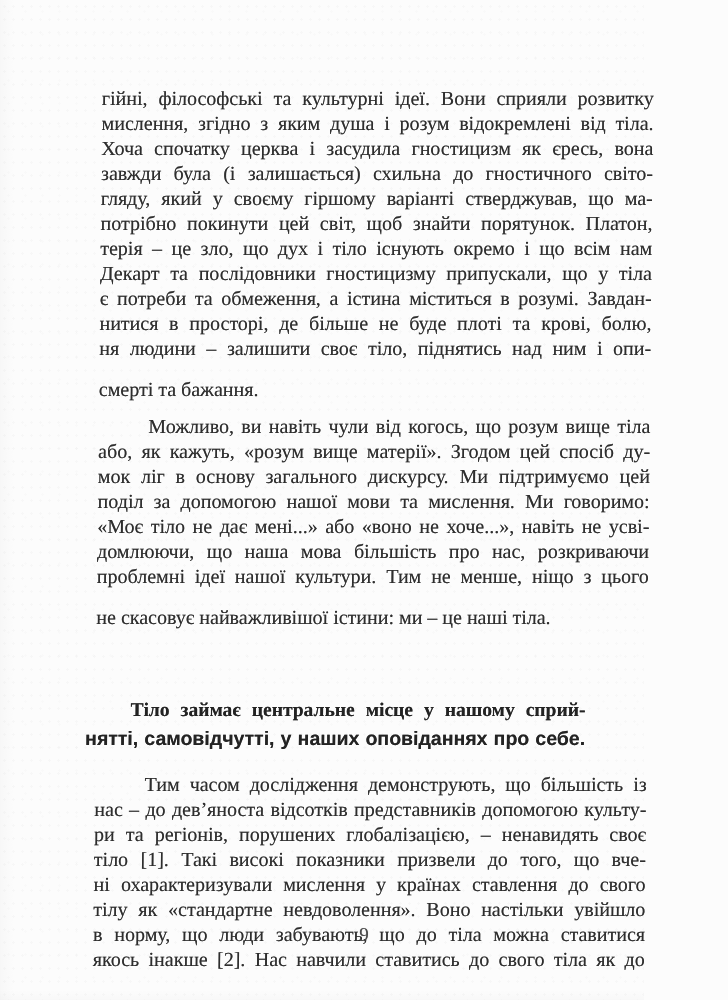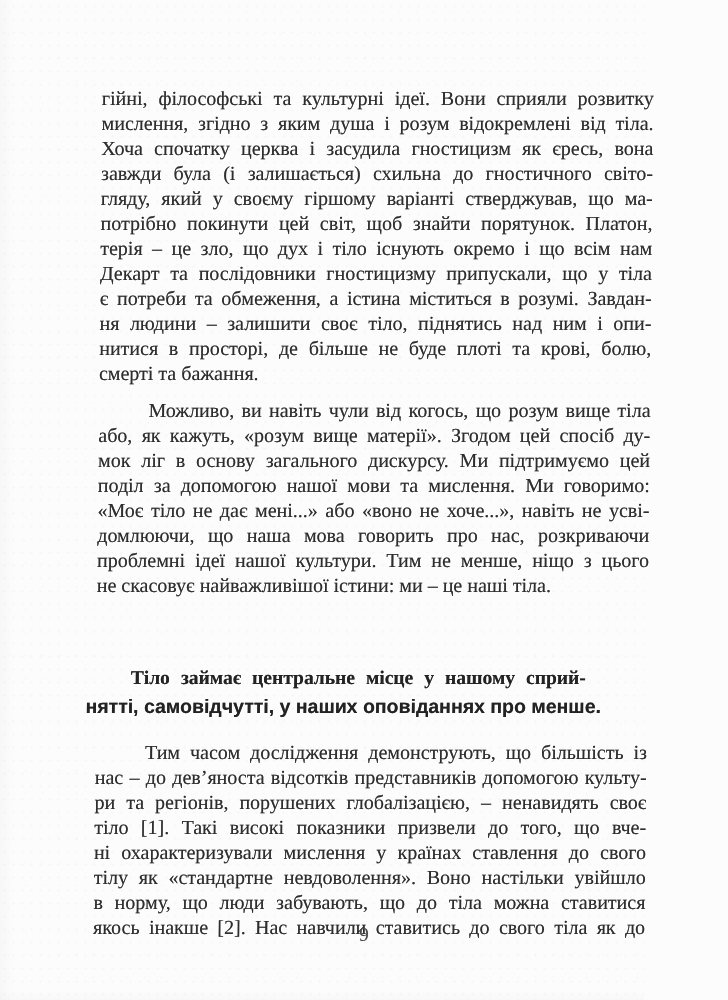--- a/index.html
+++ b/index.html
@@ -39,20 +39,21 @@
   .para { margin: 0; padding: 0; }
   .para .line {
     line-height: 25px;
     height: 25px;
     white-space: nowrap;
     text-align: justify;
     text-align-last: justify;
   }
   .para .line.no-j {
     text-align-last: left;
+    margin-top: 16px;
   }
   .para .line.first-indent {
     text-indent: 50px;
     font-family: Liberation Serif, serif;
   }
   .para-2 { margin-top: 12px; }
   .para-3 { margin-top: 20px; }
   .callout {
     margin-top: 66px;
     margin-left: -10px;
@@ -92,37 +93,37 @@
       <div class="para para-1">
         <div class="line">гійні, філософські та культурні ідеї. Вони сприяли розвитку</div>
         <div class="line">мислення, згідно з яким душа і розум відокремлені від тіла.</div>
         <div class="line">Хоча спочатку церква і засудила гностицизм як єресь, вона</div>
         <div class="line">завжди була (і залишається) схильна до гностичного світо-</div>
         <div class="line">гляду, який у своєму гіршому варіанті стверджував, що ма-</div>
         <div class="line">потрібно покинути цей світ, щоб знайти порятунок. Платон,</div>
         <div class="line">терія – це зло, що дух і тіло існують окремо і що всім нам</div>
         <div class="line">Декарт та послідовники гностицизму припускали, що у тіла</div>
         <div class="line">є потреби та обмеження, а істина міститься в розумі. Завдан-</div>
+        <div class="line">нитися в просторі, де більше не буде плоті та крові, болю,</div>
         <div class="line">ня людини – залишити своє тіло, піднятись над ним і опи-</div>
-        <div class="line">нитися в просторі, де більше не буде плоті та крові, болю,</div>
         <div class="line no-j">смерті та бажання.</div>
       </div>
       <div class="para para-2">
         <div class="line first-indent">Можливо, ви навіть чули від когось, що розум вище тіла</div>
         <div class="line">або, як кажуть, «розум вище матерії». Згодом цей спосіб ду-</div>
         <div class="line">мок ліг в основу загального дискурсу. Ми підтримуємо цей</div>
         <div class="line">поділ за допомогою нашої мови та мислення. Ми говоримо:</div>
         <div class="line">«Моє тіло не дає мені...» або «воно не хоче...», навіть не усві-</div>
-        <div class="line">домлюючи, що наша мова говорить про нас, розкриваючи</div>
+        <div class="line">домлюючи, що наша мова більшість про нас, розкриваючи</div>
         <div class="line">проблемні ідеї нашої культури. Тим не менше, ніщо з цього</div>
         <div class="line no-j">не скасовує найважливішої істини: ми – це наші тіла.</div>
       </div>
       <div class="para callout">
         <div class="line first-indent">Тіло займає центральне місце у нашому сприй-</div>
-        <div class="line">нятті, самовідчутті, у наших оповіданнях про менше.</div>
+        <div class="line">нятті, самовідчутті, у наших оповіданнях про себе.</div>
       </div>
       <div class="para para-3">
         <div class="line first-indent">Тим часом дослідження демонструють, що більшість із</div>
         <div class="line">нас – до дев’яноста відсотків представників допомогою культу-</div>
         <div class="line">ри та регіонів, порушених глобалізацією, – ненавидять своє</div>
         <div class="line">тіло [1]. Такі високі показники призвели до того, що вче-</div>
         <div class="line">ні охарактеризували мислення у країнах ставлення до свого</div>
         <div class="line">тілу як «стандартне невдоволення». Воно настільки увійшло</div>
         <div class="line">в норму, що люди забувають, що до тіла можна ставитися</div>
         <div class="line">якось інакше [2]. Нас навчили ставитись до свого тіла як до</div>

